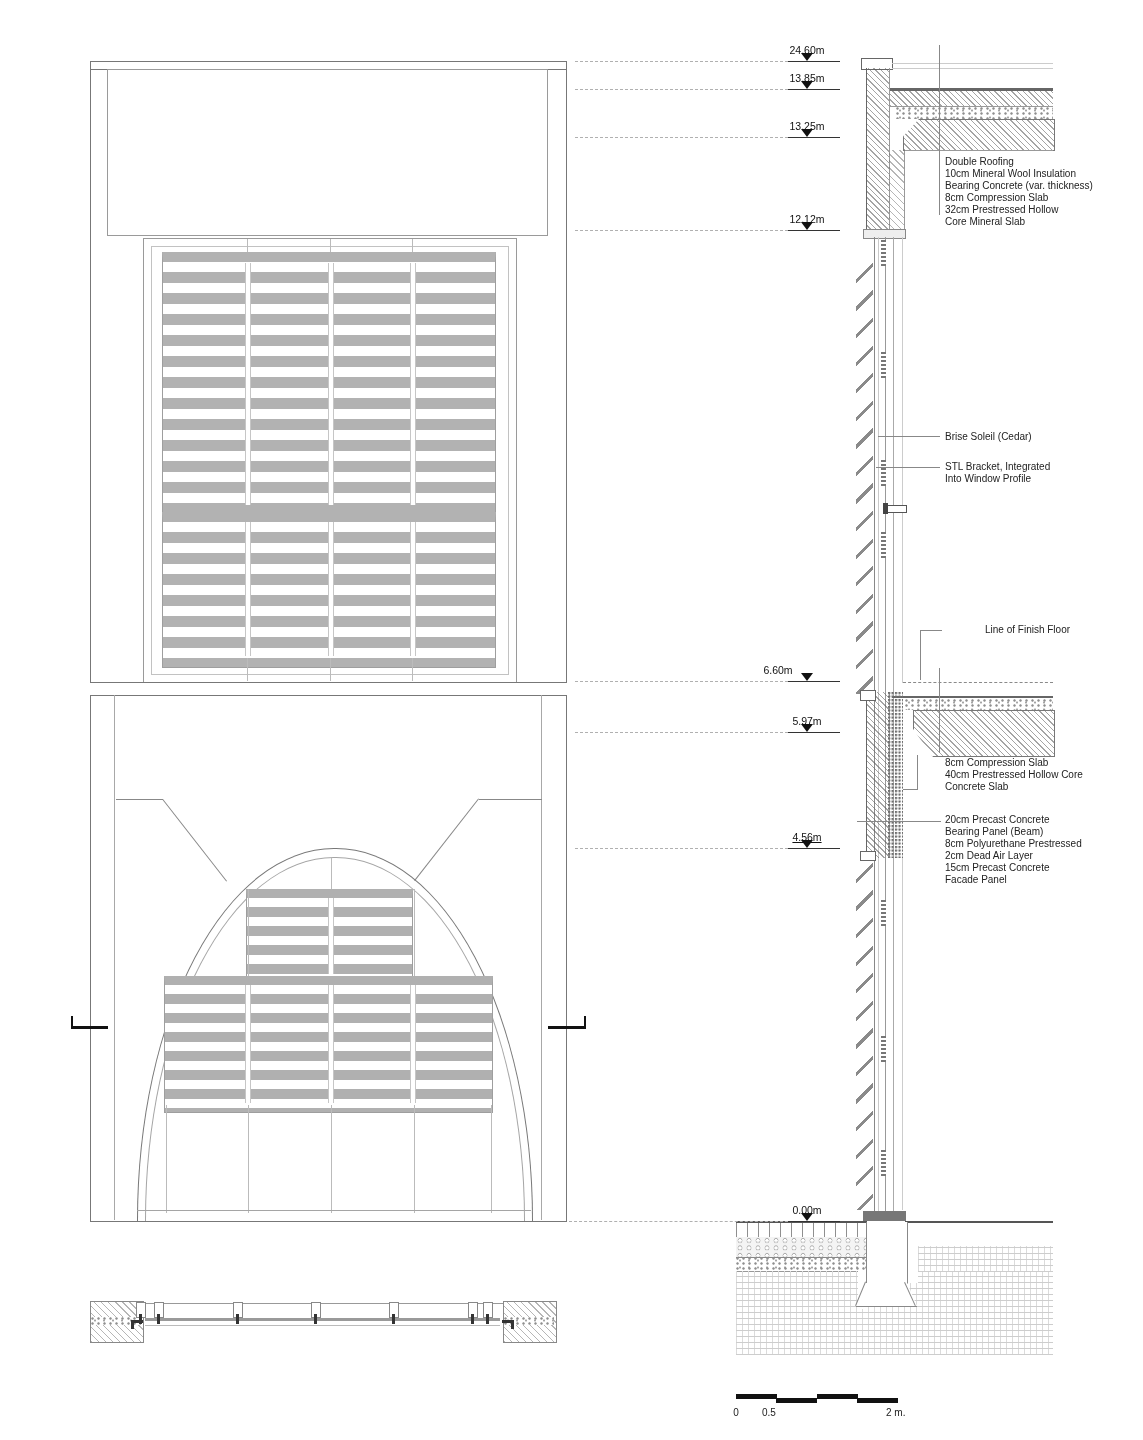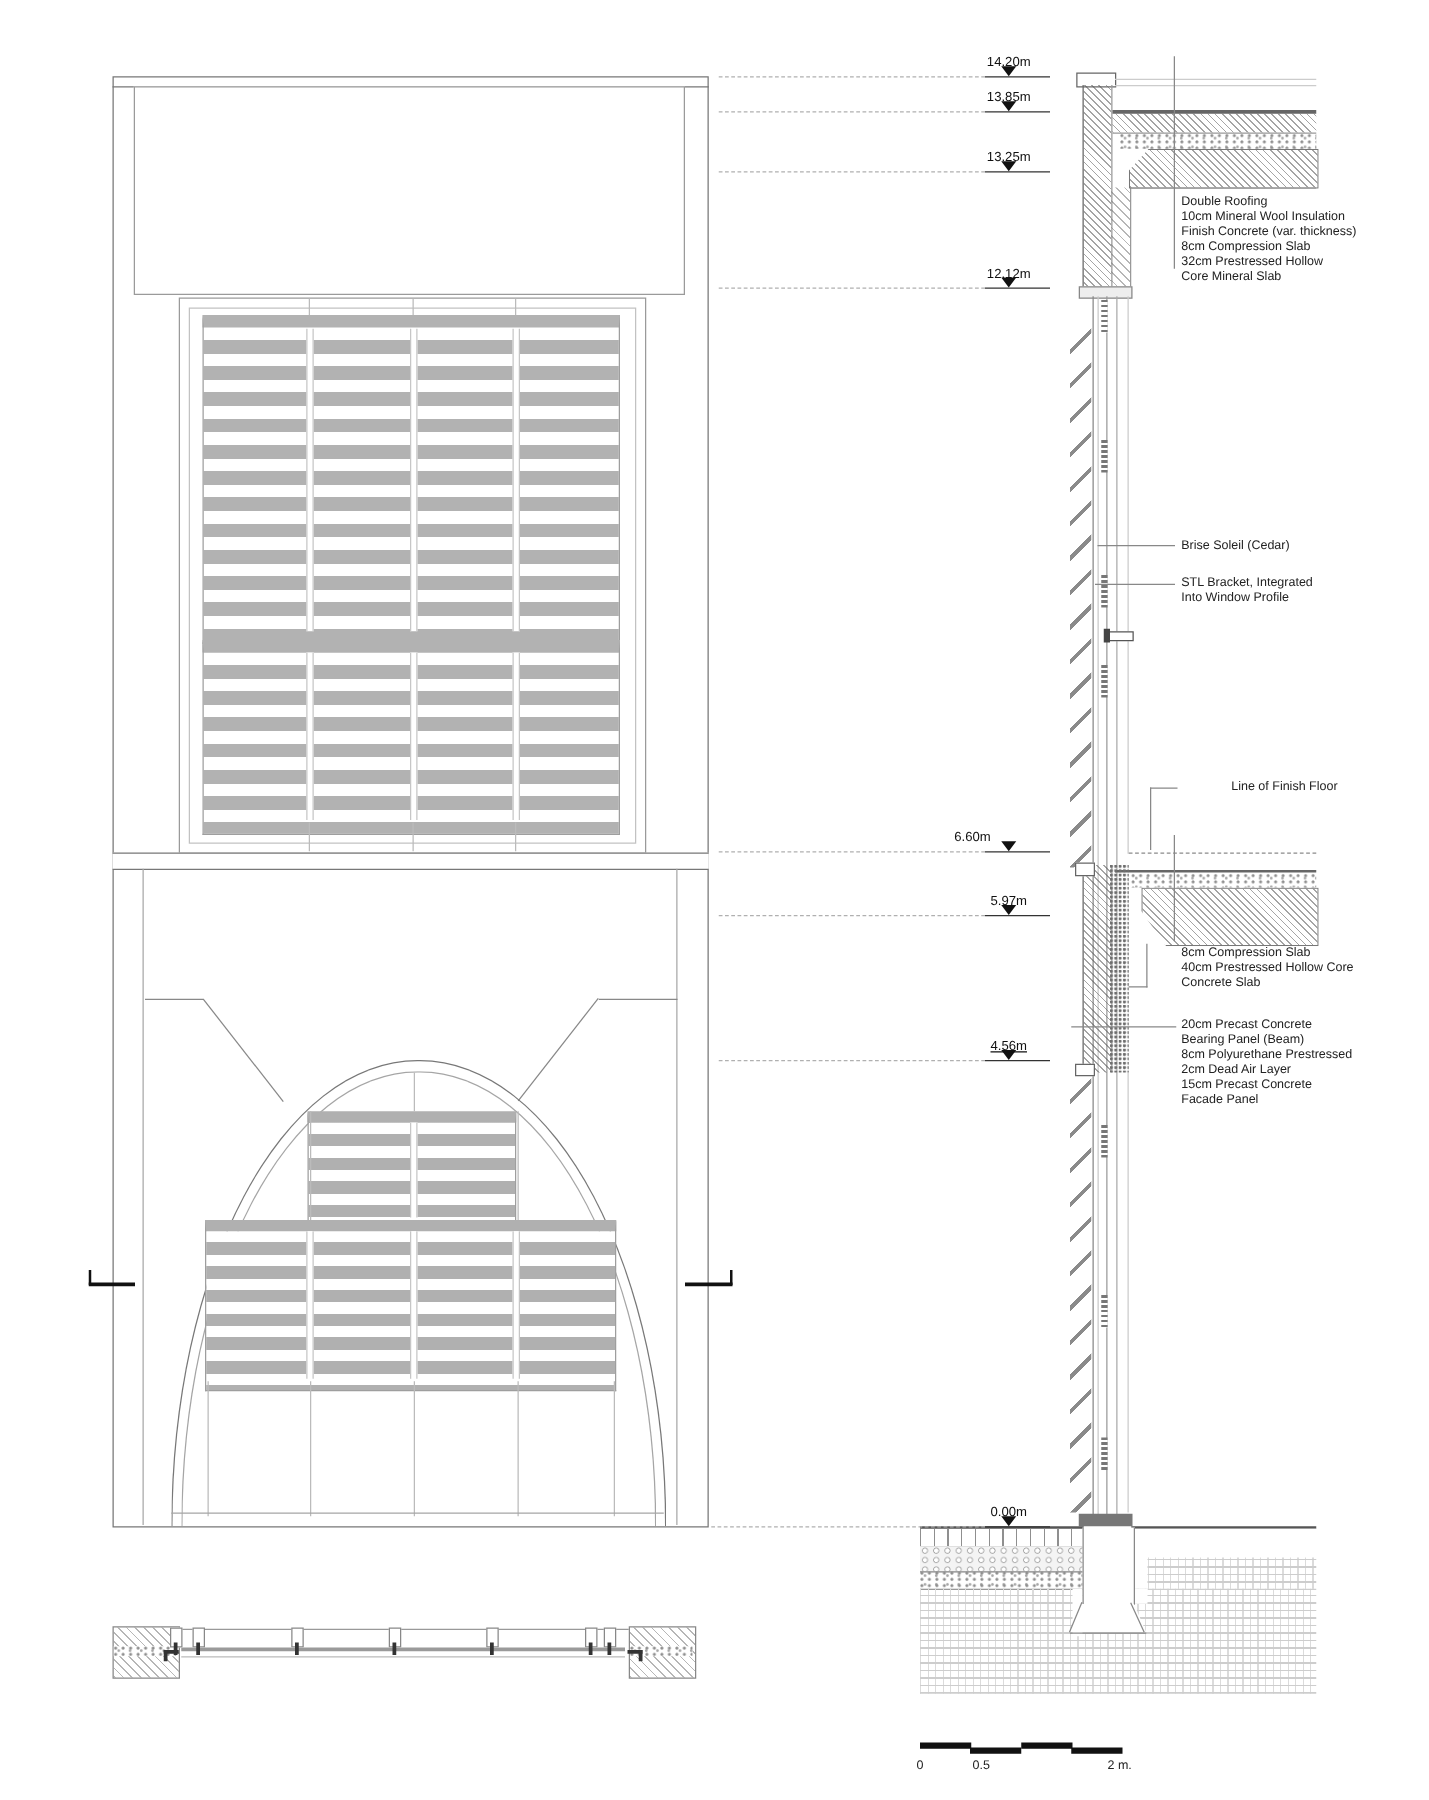--- a/index.html
+++ b/index.html
@@ -185,21 +185,21 @@
     <div class="abs" style="left:866px;top:1282px;width:26px;height:0;border-top:1px solid #888;transform:rotate(112.6deg);transform-origin:0 0;"></div>
     <div class="abs" style="left:905px;top:1282px;width:26px;height:0;border-top:1px solid #888;transform:rotate(65.4deg);transform-origin:0 0;"></div>
     <div class="abs" style="left:856px;top:1306px;width:61px;height:1px;background:#888;"></div>
   </div>
 
   <div>
     <div class="abs" style="left:0;top:62px;width:100%;height:0;">
       <div class="lvl-dash" style="left:575px;top:-1px;width:213px;"></div>
       <div class="lvl-solid" style="left:788px;top:-1px;width:52px;"></div>
       <div class="tri abs" style="left:801px;top:-9px;"></div>
-      <div class="lvl-label" style="left:777px;top:-18px;width:60px;">14.20m</div>
+      <div class="lvl-label" style="left:777px;top:-18px;width:60px;">24.60m</div>
     </div>
     <div class="abs" style="left:0;top:90px;width:100%;height:0;">
       <div class="lvl-dash" style="left:575px;top:-1px;width:213px;"></div>
       <div class="lvl-solid" style="left:788px;top:-1px;width:52px;"></div>
       <div class="tri abs" style="left:801px;top:-9px;"></div>
       <div class="lvl-label" style="left:777px;top:-18px;width:60px;">13.85m</div>
     </div>
     <div class="abs" style="left:0;top:138px;width:100%;height:0;">
       <div class="lvl-dash" style="left:575px;top:-1px;width:213px;"></div>
       <div class="lvl-solid" style="left:788px;top:-1px;width:52px;"></div>
@@ -236,21 +236,21 @@
       <div class="tri abs" style="left:801px;top:-9px;"></div>
       <div class="lvl-label" style="left:777px;top:-18px;width:60px;">0.00m</div>
     </div>
   </div>
 
   <div>
     <div class="ln" style="left:939px;top:45px;width:1px;height:170px;"></div>
     <div class="ann" style="left:945px;top:156px;">
       <div>Double Roofing</div>
       <div>10cm Mineral Wool Insulation</div>
-      <div>Finish Concrete (var. thickness)</div>
+      <div>Bearing Concrete (var. thickness)</div>
       <div>8cm Compression Slab</div>
       <div>32cm Prestressed Hollow</div>
       <div>Core Mineral Slab</div>
     </div>
 
     <div class="ln" style="left:878px;top:436px;width:62px;height:1px;"></div>
     <div class="ann" style="left:945px;top:431px;">
       <div>Brise Soleil (Cedar)</div>
     </div>
 
@@ -283,17 +283,17 @@
       <div>Facade Panel</div>
     </div>
   </div>
 
   <div>
     <div class="abs" style="left:736px;top:1394px;width:41px;height:5px;background:#111;"></div>
     <div class="abs" style="left:776px;top:1398px;width:41px;height:5px;background:#111;"></div>
     <div class="abs" style="left:817px;top:1394px;width:41px;height:5px;background:#111;"></div>
     <div class="abs" style="left:857px;top:1398px;width:41px;height:5px;background:#111;"></div>
     <div class="abs" style="left:726px;top:1407px;width:20px;text-align:center;font-size:10px;color:#222;">0</div>
-    <div class="abs" style="left:762px;top:1407px;width:30px;text-align:right;font-size:10px;color:#222;">0.5</div>
+    <div class="abs" style="left:762px;top:1407px;width:30px;text-align:left;font-size:10px;color:#222;">0.5</div>
     <div class="abs" style="left:886px;top:1407px;width:36px;text-align:left;font-size:10px;color:#222;">2 m.</div>
   </div>
 
 </div>
 
 </body></html>

